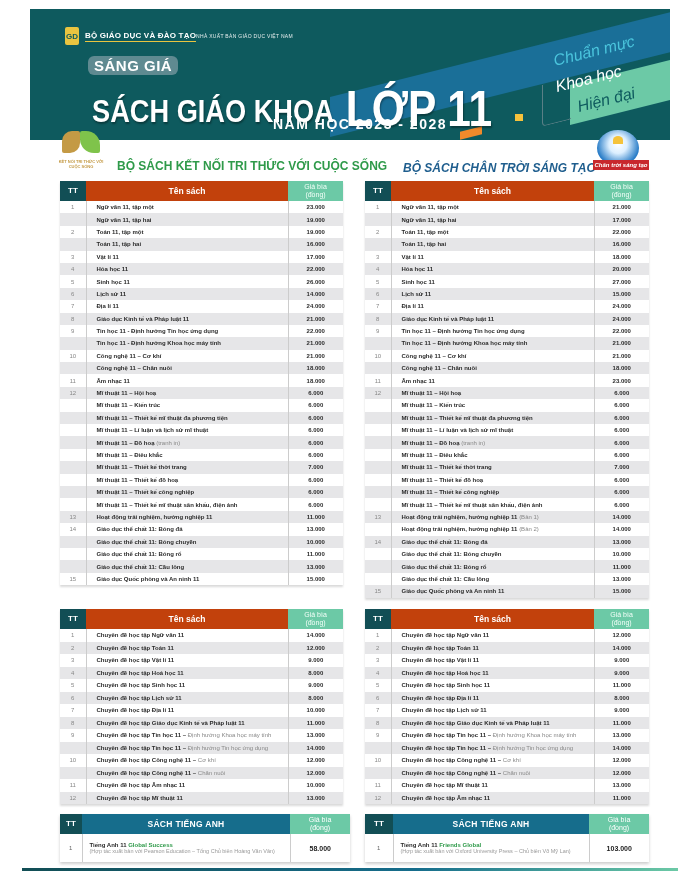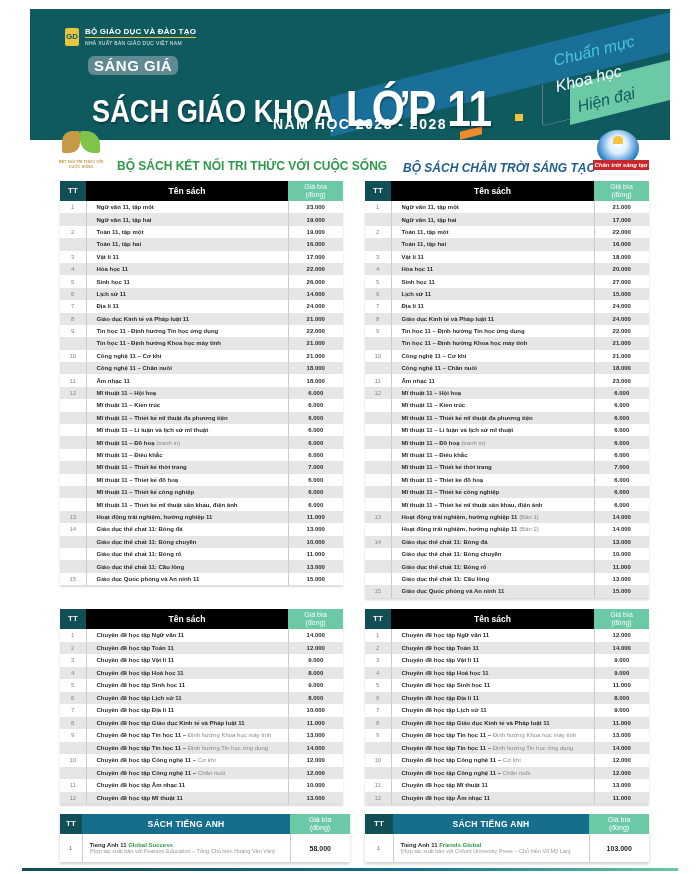--- a/index.html
+++ b/index.html
@@ -9,21 +9,21 @@
   
   .banner { position: absolute; left: 30px; top: 9px; width: 640px; height: 131px; background: #0e5a5e; overflow: hidden; }
   .banner .stripe-blue { position: absolute; left: 300px; top: 88px; width: 420px; height: 40px; background: #1a6f98; transform: skewY(-14deg); transform-origin: left top; }
   .banner .stripe-green { position: absolute; left: 540px; top: 76px; width: 200px; height: 40px; background: #6cc9a6; transform: skewY(-14deg); transform-origin: left top; }
   .banner .dash-orange { position: absolute; left: 430px; top: 120px; width: 22px; height: 8px; background: #f08a2b; transform: skewY(-14deg); }
   .banner .dash-yellow { position: absolute; left: 485px; top: 105px; width: 8px; height: 7px; background: #f6c23c; }
   .banner .frame-line { position: absolute; left: 512px; top: 72px; width: 30px; height: 42px; border: 1.5px solid #5a7f86; border-top: none; border-right-color: transparent; border-radius: 0 0 4px 4px; transform: skewY(-14deg); }
 
   .pub { position: absolute; left: 65px; top: 27px; display: flex; align-items: center; gap: 6px; }
   .pub-logo { width: 14px; height: 18px; background: #e9c440; color: #0e5a5e; font-size: 8px; font-weight: bold; display: flex; align-items: center; justify-content: center; border-radius: 2px; }
-  .pub-text { display: flex; flex-direction: column; }
+  .pub-text { display: flex; flex-direction: row; }
   .pub-line1 { color: #ffffff; font-size: 8px; font-weight: bold; letter-spacing: 0.2px; border-bottom: 1px solid #e9c440; padding-bottom: 1px; }
   .pub-line2 { color: #e6eeee; font-size: 5px; letter-spacing: 0.3px; margin-top: 2px; }
 
   .price-tag { position: absolute; left: 88px; top: 56px; background: #5f8a91; color: #fff; font-weight: bold; font-size: 15px; padding: 1px 6px; border-radius: 6px; letter-spacing: 0.5px; }
   .main-title { position: absolute; left: 92px; top: 76px; color: #ffffff; font-family: "Liberation Sans", sans-serif; font-weight: bold; font-size: 32px; letter-spacing: 0px; transform: scaleX(0.85); transform-origin: left top; white-space: nowrap; text-shadow: 1px 2px 2px rgba(0,0,0,0.35); }
   .main-title .big { font-size: 50px; display: inline-block; transform: translateY(4px); margin-left: 14px; }
   .year { position: absolute; left: 273px; top: 116px; color: #ffffff; font-weight: bold; font-size: 14px; letter-spacing: 1.5px; }
 
   .slogan { position: absolute; font-style: italic; font-size: 16px; transform: rotate(-14deg); transform-origin: left bottom; white-space: nowrap; }
   .slogan-1 { left: 556px; top: 52px; color: #4ac4dc; }
@@ -40,21 +40,21 @@
   .series-right { left: 403px; top: 161px; color: #1f5e8e; font-size: 12px; font-style: italic; }
   .ct-logo { position: absolute; left: 593px; top: 130px; width: 56px; height: 44px; }
   .ct-circle { position: absolute; left: 4px; top: 0; width: 42px; height: 36px; border-radius: 50%; background: radial-gradient(circle at 50% 40%, #ffffff 0%, #dcefff 30%, #2b7ec8 70%, #1f5fa4 100%); }
   .ct-sun { position: absolute; left: 20px; top: 6px; width: 10px; height: 8px; border-radius: 50% 50% 0 0; background: #f5c33b; }
   .ct-ribbon { position: absolute; left: 0; top: 30px; width: 56px; height: 10px; background: #c8272d; color: #fff; font-size: 6px; font-style: italic; font-weight: bold; text-align: center; line-height: 10px; }
 
   
   .tbl { position: absolute; border-collapse: collapse; table-layout: fixed; font-size: 6px; box-shadow: 0 2px 2px rgba(0,0,0,0.15); background: #fff; }
   .tbl th { color: #fff; font-weight: bold; height: 20px; line-height: 8px; }
   .tbl th.c-tt { background: #124e55; font-size: 8px; }
-  .tbl th.c-name { background: #000000; font-size: 8.5px; }
+  .tbl th.c-name { background: #c2410c; font-size: 8.5px; }
   .tbl th.c-price { background: #6cc9a6; font-size: 7px; font-weight: normal; color: #f4fff9; }
   .tbl td { height: 12.4px; padding: 0; vertical-align: middle; }
   .tbl td.c-tt { text-align: center; color: #888; border-right: 1px solid #cccccc; }
   .tbl td.c-name { padding-left: 10px; font-weight: bold; color: #2b2b2b; white-space: nowrap; overflow: hidden; }
   .tbl td.c-name .sub { font-weight: normal; color: #888; }
   .tbl td.c-price { text-align: center; font-weight: bold; color: #2b2b2b; border-left: 1px solid #cccccc; }
   .tbl tr.alt td { background: #e6e6e8; }
   .tbl tr.norm td { background: #ffffff; }
 
   .tbl-a { left: 60px; top: 181px; width: 283px; }

